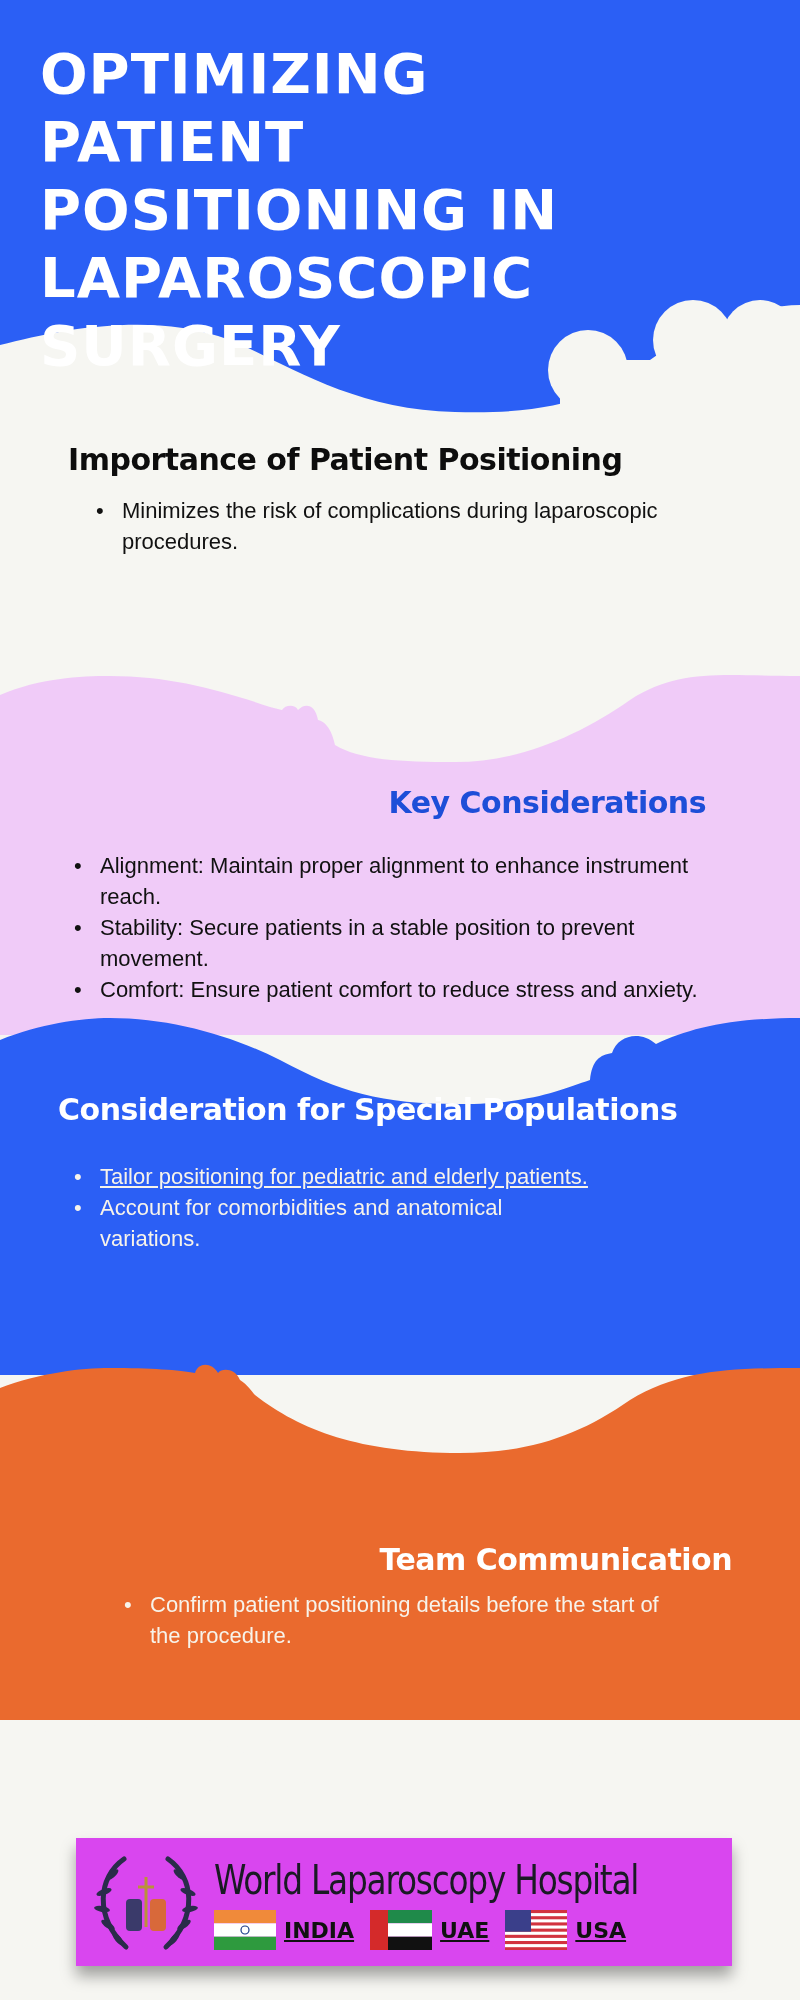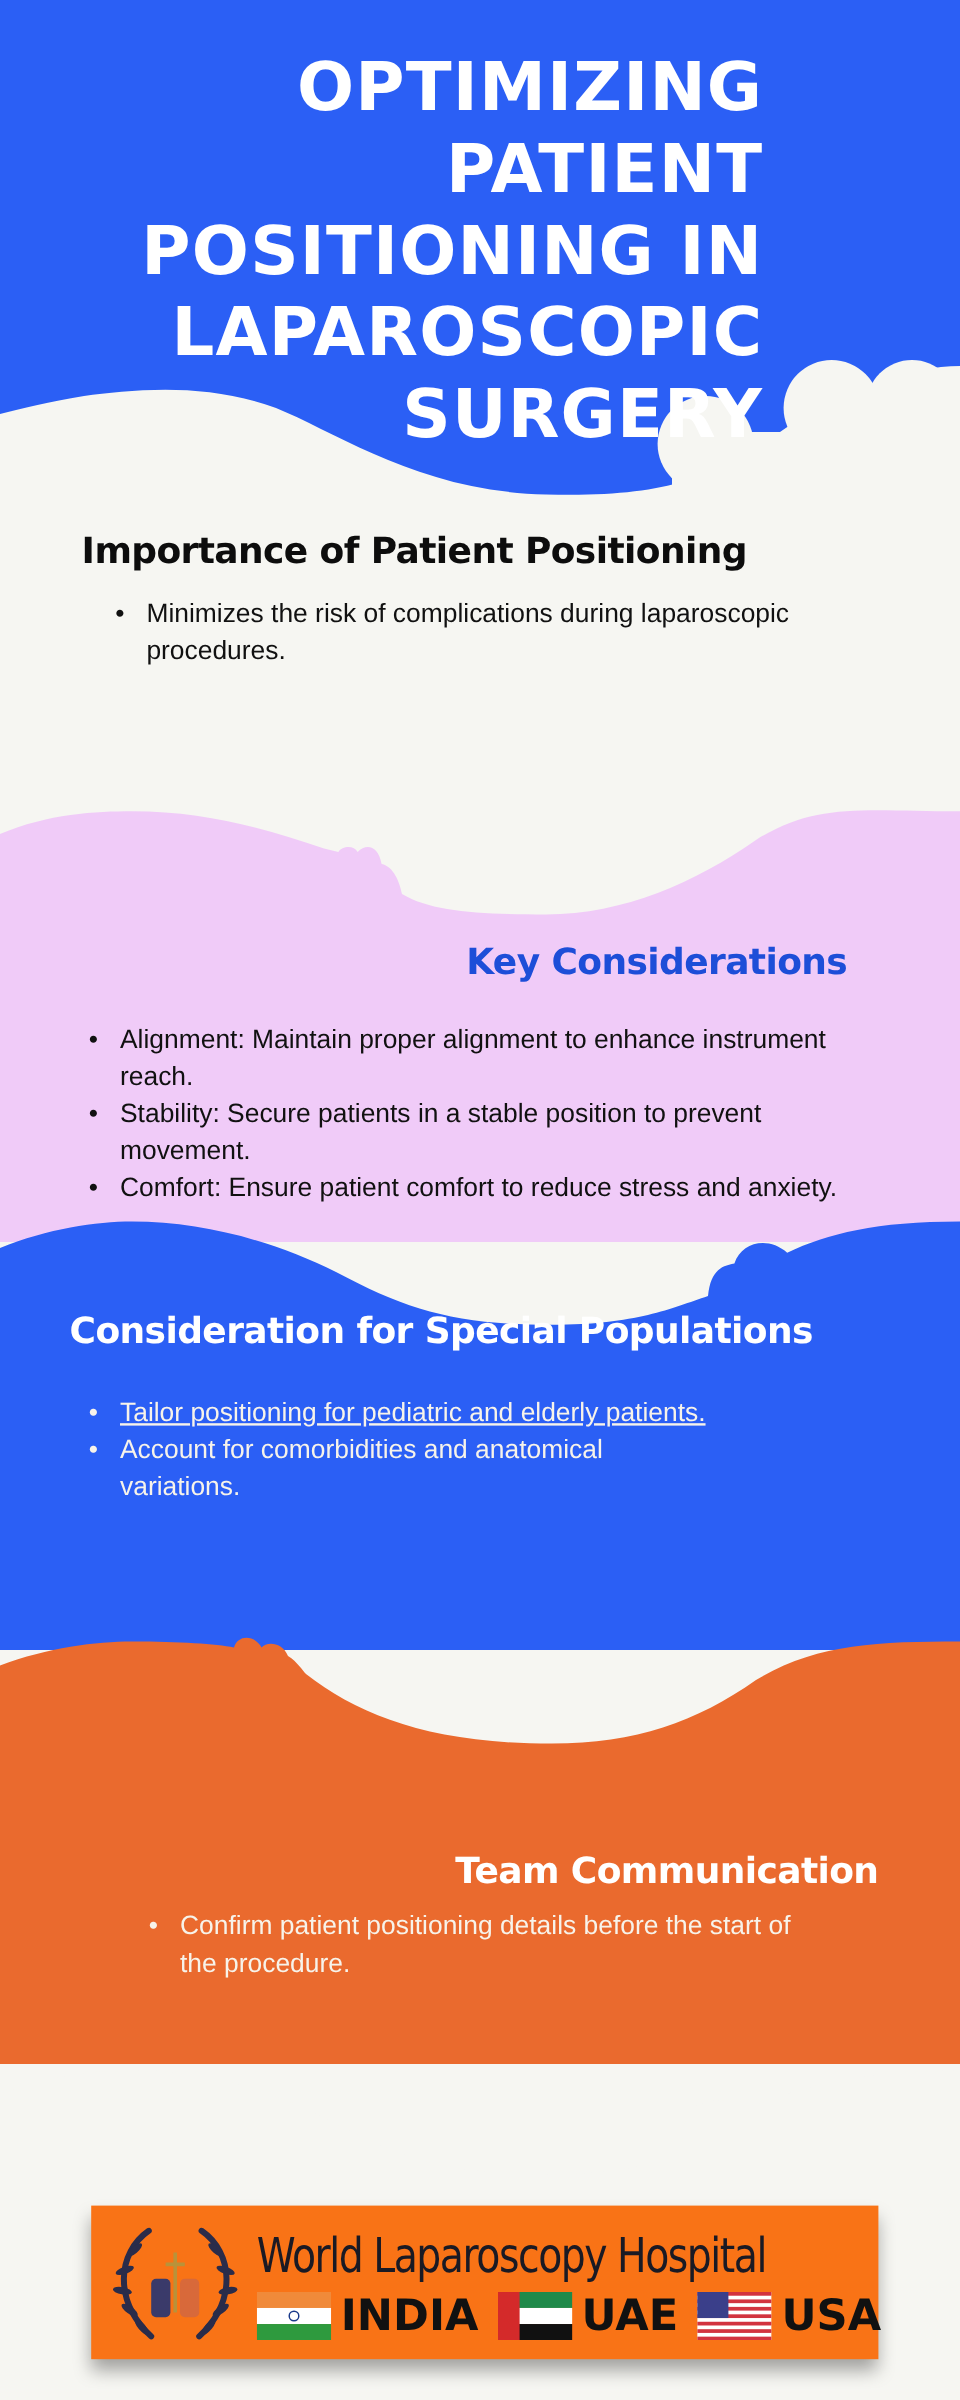--- a/index.html
+++ b/index.html
@@ -1,39 +1,39 @@
 <!DOCTYPE html>
 <html><head>
 <meta charset="utf-8">
 <style>
   * { margin: 0; padding: 0; box-sizing: border-box; }
   html, body { width: 800px; height: 2000px; overflow: hidden; background: #f6f6f2; }
   body { position: relative; font-family: "Liberation Sans", sans-serif; }
   .bg-svg { position: absolute; left: 0; top: 0; width: 800px; height: 2000px; }
   .title {
-    position: absolute; left: 0; top: 40px; width: 676px; text-align: right;
+    position: absolute; left: 0; top: 40px; width: 676px; text-align: left;
     color: #ffffff; font-family: "DejaVu Sans", sans-serif; font-weight: bold;
     font-size: 56px; line-height: 68px; letter-spacing: 1px; padding: 0 40px;
   }
   .section { position: absolute; }
   .h2 { font-family: "DejaVu Sans", sans-serif; font-weight: bold; font-size: 30px; letter-spacing: -0.5px; }
   ul.bullets { list-style: none; font-family: "Liberation Sans", sans-serif; font-size: 22px; line-height: 31px; }
   ul.bullets li { position: relative; padding-left: 30px; }
   ul.bullets li::before { content: "•"; position: absolute; left: 4px; top: 0; }
   .logo {
     position: absolute; left: 76px; top: 1838px; width: 656px; height: 128px;
-    background: #f97316; box-shadow: 0 10px 14px rgba(0,0,0,0.35);
+    background: #d946ef; box-shadow: 0 10px 14px rgba(0,0,0,0.35);
     display: flex; align-items: center; padding: 0 10px;
   }
   .wreath { width: 120px; height: 110px; flex: 0 0 auto; }
   .logo-right { flex: 1; padding-left: 8px; }
   .logo-name { font-family: "DejaVu Sans", sans-serif; font-size: 40px; font-weight: normal; color: #1a1a24; letter-spacing: -1.5px; transform: scaleX(0.82); transform-origin: left; white-space: nowrap; line-height: 52px; }
   .flags { display: flex; align-items: center; gap: 8px; margin-top: 4px; }
   .flag { width: 62px; height: 40px; display: inline-block; flex: 0 0 auto; }
-  .country { font-family: "DejaVu Sans", sans-serif; font-weight: bold; font-size: 36px; color: #111; margin-right: 8px; }
+  .country { font-family: "DejaVu Sans", sans-serif; font-weight: bold; font-size: 22px; color: #111; margin-right: 8px; text-decoration: underline; }
 </style>
 </head>
 <body>
 
 <svg class="bg-svg" viewBox="0 0 800 2000" preserveAspectRatio="none">
 
   <rect x="0" y="0" width="800" height="2000" fill="#f6f6f2"></rect>
 
   <path d="M0,0 H800 V305 C760,305 700,325 650,360 C600,395 560,415 455,412 C350,410 280,360 230,340 C170,318 110,325 70,330 C40,335 20,340 0,345 Z" fill="#2b5ff5"></path>
 

